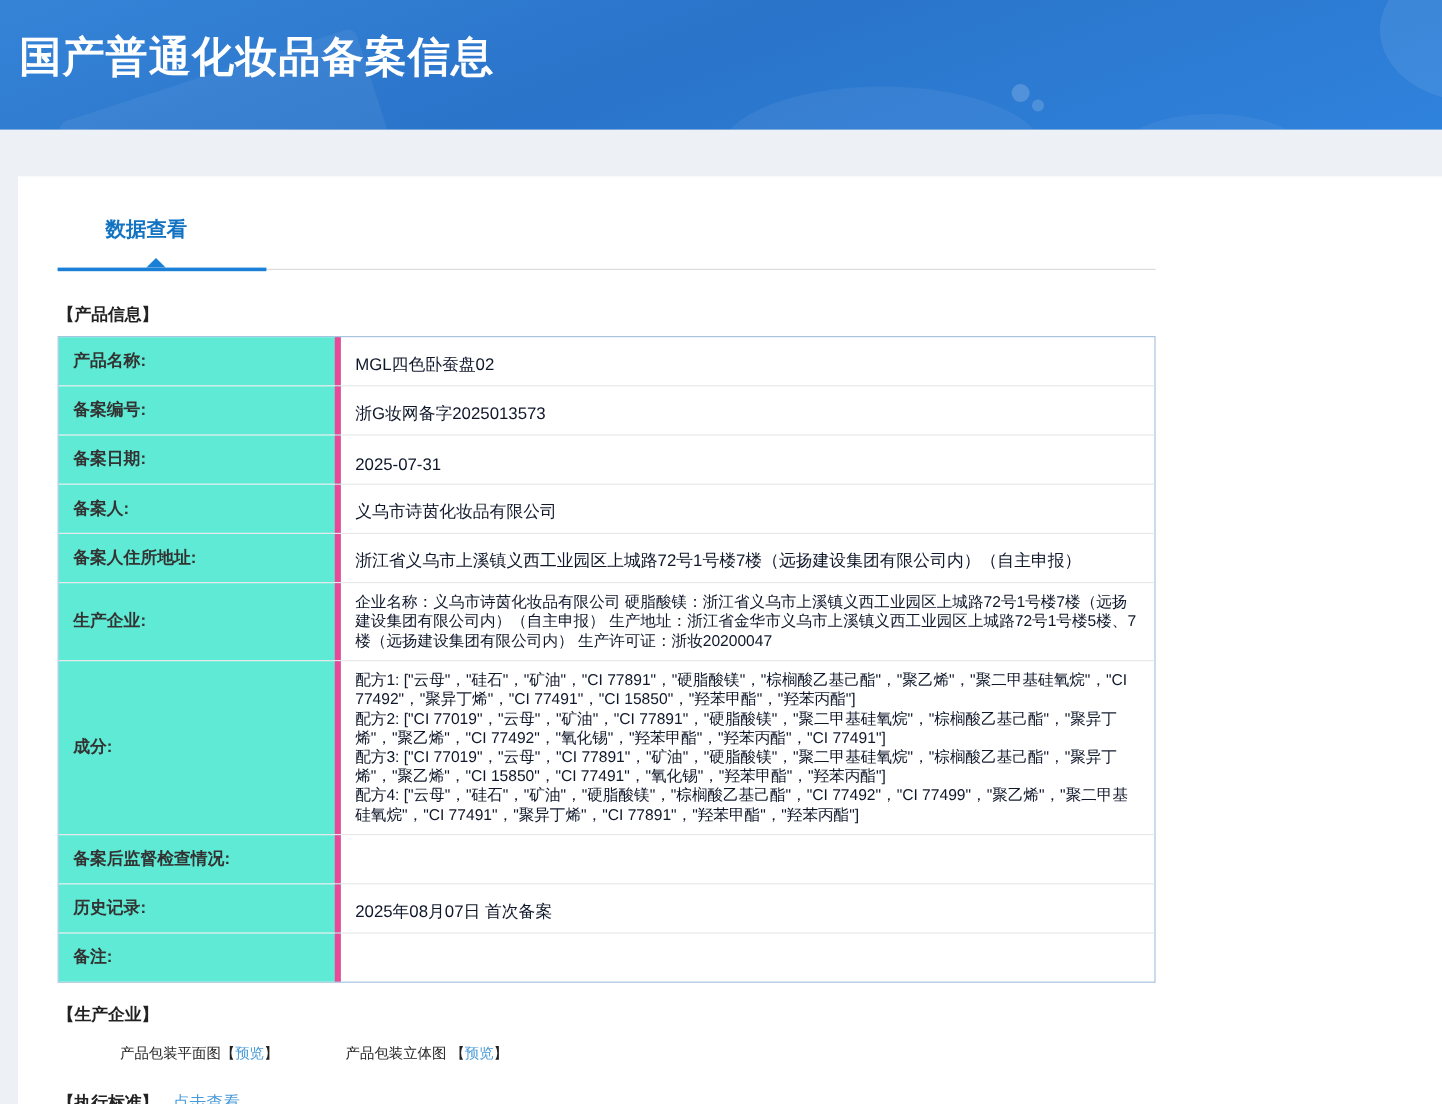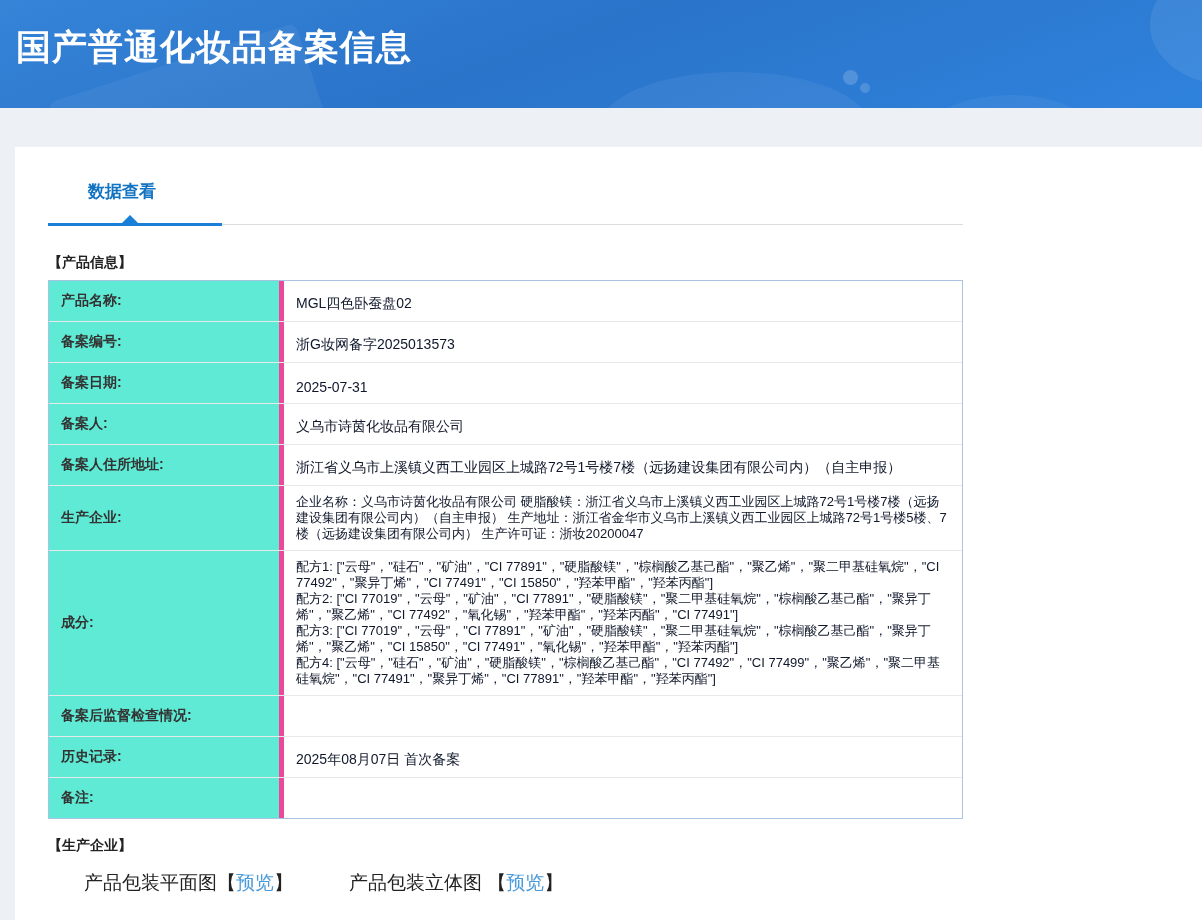--- a/index.html
+++ b/index.html
@@ -85,22 +85,22 @@
     font-size: 14px; color: #0f172a;
     min-height: 40px;
   }
   .cell-value > div { width: 100%; }
   .row.dense .cell-value { font-size: 13px; line-height: 16px; }
   .pre-wrap { white-space: pre-wrap; }
 
   
   .pack-title { margin-top: 18px; }
   .pack-row {
-    margin: 15px 0 0 36px;
-    font-size: 19px; color: #222;
+    margin: 15px 0 0 52px;
+    font-size: 12px; color: #222;
     display: flex;
   }
   .pack-item { margin-right: 56px; }
   .link { color: #4a9bd9; text-decoration: none; cursor: pointer; }
   .bold-bracket { font-weight: normal; color: #222; }
   .doc-row { margin-top: 23px; font-size: 14px; display: flex; align-items: center; }
   .doc-row .section-title { margin-right: 12px; }
 </style>
 </head>
 <body>

